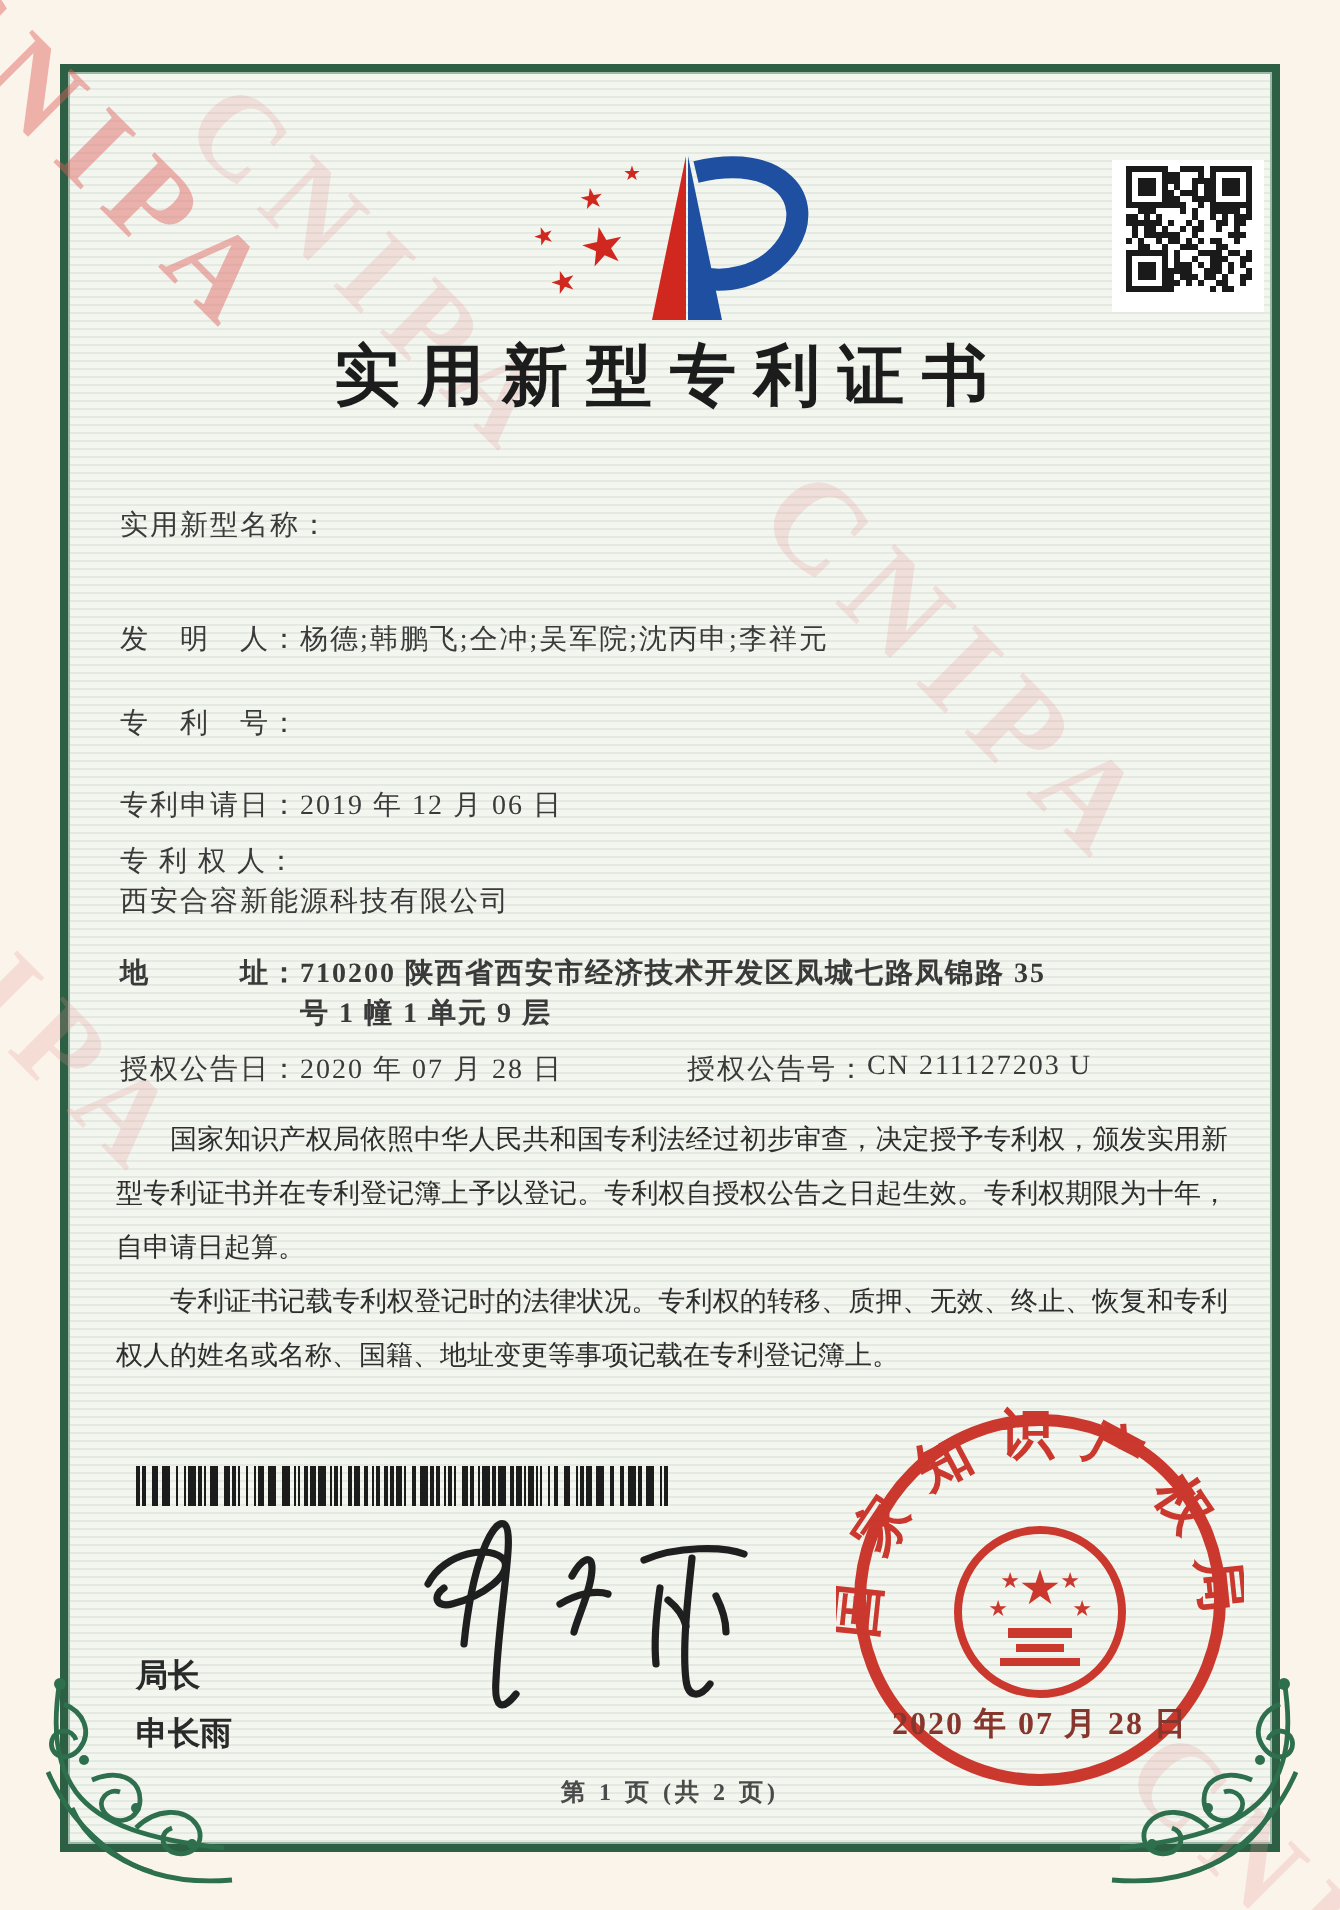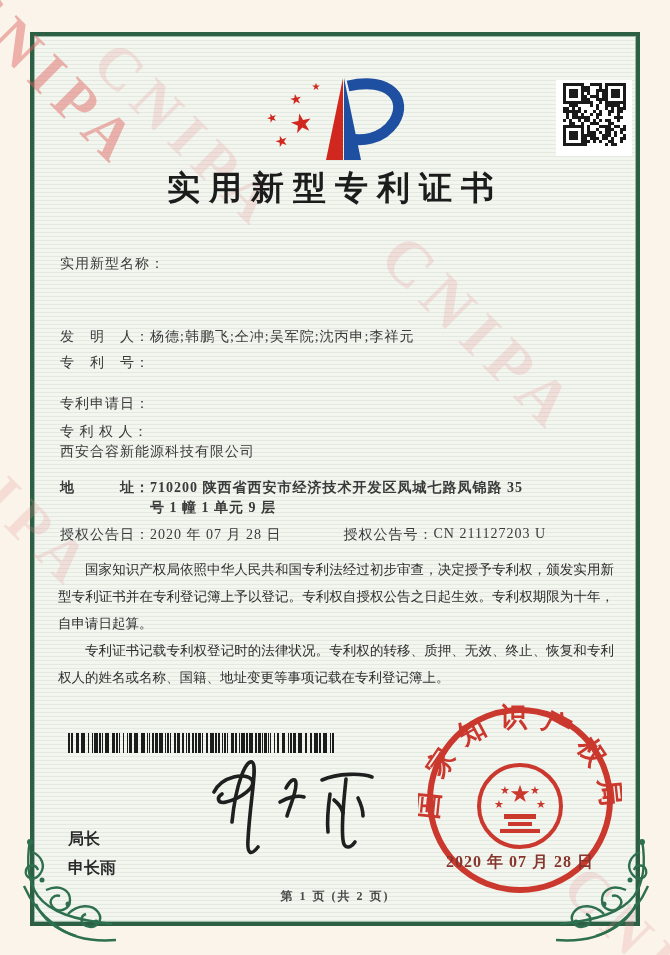--- a/index.html
+++ b/index.html
@@ -27,21 +27,21 @@
   .logo{position:absolute;left:258px;top:74px;width:160px;height:92px;}
   .qr{position:absolute;left:556px;top:80px;width:70px;height:70px;background:#fff;padding:3px;}
 
   .title{position:absolute;left:0;top:166px;width:670px;margin:0;text-align:center;
          font-size:33px;font-weight:bold;letter-spacing:9px;color:#1c1c1c;}
 
   .rows{position:absolute;left:60px;top:250px;width:556px;font-size:14px;color:#3a3a3a;letter-spacing:1px;}
   .row{position:absolute;left:0;display:flex;align-items:flex-start;width:556px;line-height:20px;}
   .row .lbl{flex:0 0 auto;white-space:pre;}
   .row .val{flex:1 1 auto;}
-  .r1{top:4px;}  .r2{top:61px;margin-top:16px;} .r3{top:103px;text-align:center;} .r4{top:144px;} .r5{top:172px;flex-direction:column;} .r6{top:228px;font-weight:bold;} 
+  .r1{top:4px;}  .r2{top:61px;} .r3{top:103px;text-align:center;} .r4{top:144px;} .r5{top:172px;flex-direction:column;} .r6{top:228px;font-weight:bold;} 
   .grant-row{position:absolute;left:60px;top:526px;width:556px;font-size:14px;color:#3a3a3a;
              letter-spacing:1px;display:flex;}
   .grant-row .pair2{margin-left:62px;}
 
   .body-text{position:absolute;left:58px;top:556px;width:556px;font-size:13.5px;line-height:27px;
              color:#2e2e2e;text-align:justify;font-weight:500;}
   .body-text p{margin:0;text-indent:2em;}
 
   .barcode{position:absolute;left:68px;top:733px;width:270px;height:20px;}
 
@@ -355,20 +355,21 @@
       </div>
       <div class="row r2">
         <span class="lbl">发　明　人：</span>
         <span class="val">杨德;韩鹏飞;仝冲;吴军院;沈丙申;李祥元</span>
       </div>
       <div class="row r3">
         <span class="lbl">专　利　号：</span>
       </div>
       <div class="row r4">
         <span class="lbl">专利申请日：</span>
+        <span class="val">2019 年 12 月 06 日</span>
       </div>
       <div class="row r5">
         <span class="lbl">专 利 权 人：</span>
         <span class="val">西安合容新能源科技有限公司</span>
       </div>
       <div class="row r6">
         <span class="lbl">地　　　址：</span>
         <span class="val">
           <span style="display:block;">710200 陕西省西安市经济技术开发区凤城七路凤锦路 35</span>
           <span style="display:block;">号 1 幢 1 单元 9 层</span>

